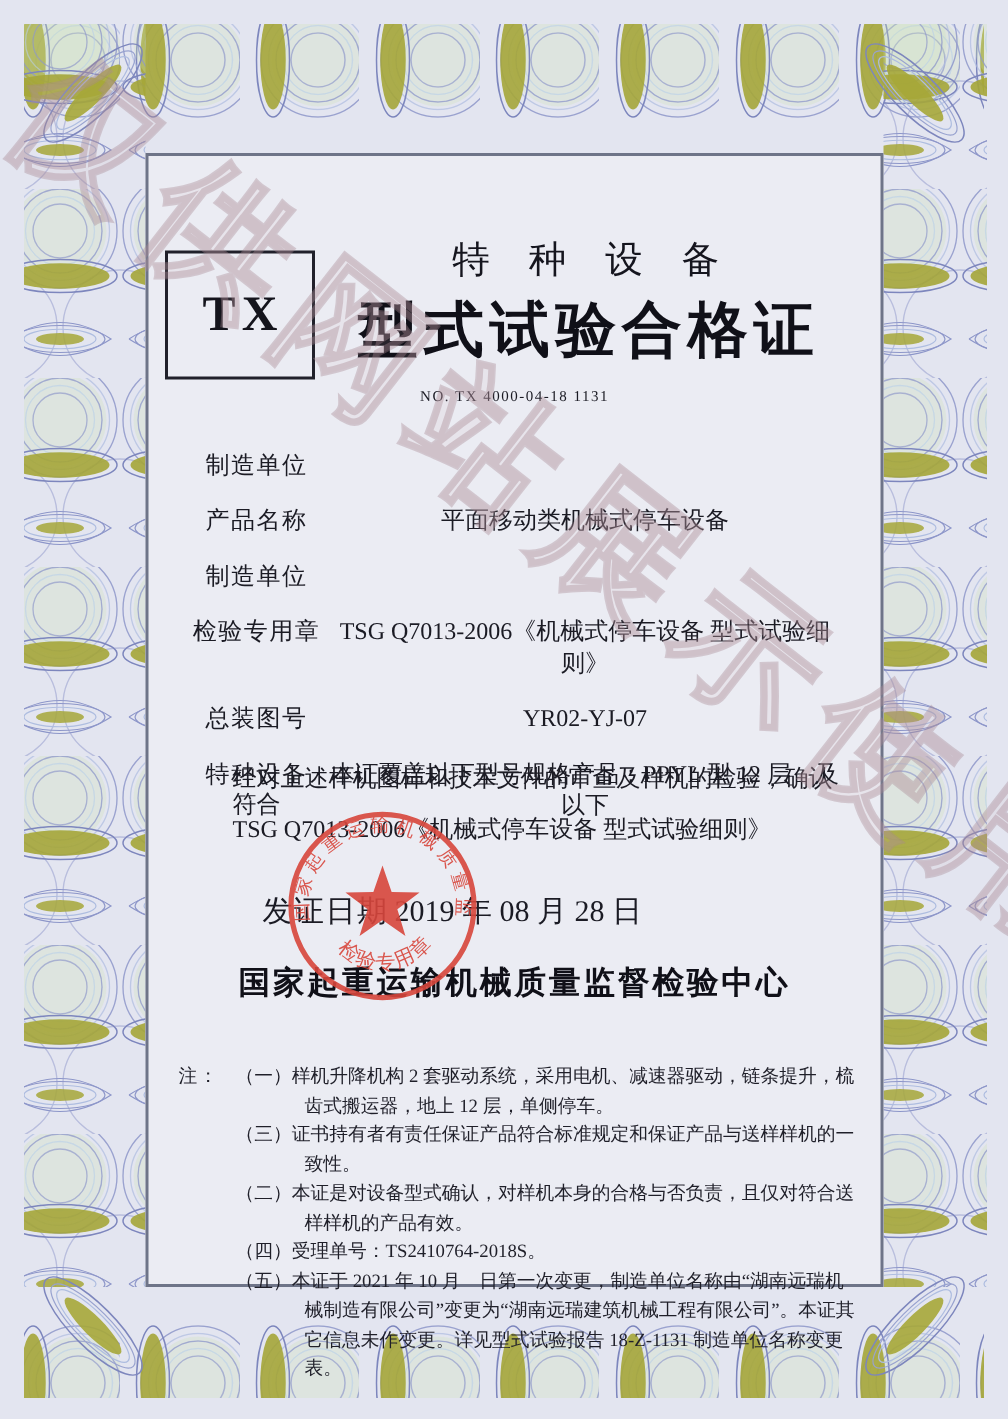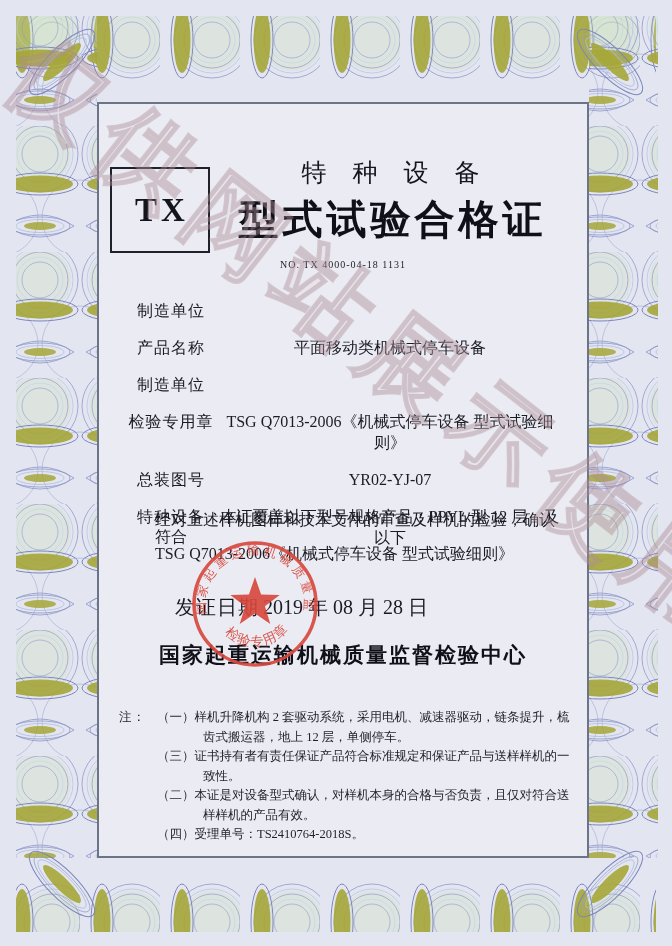--- a/index.html
+++ b/index.html
@@ -171,20 +171,21 @@
 
     <div class="authority">国家起重运输机械质量监督检验中心</div>
 
     <div class="notes">
       <span class="notes-label">注：</span>
       <ol>
         <li><span>（一）</span><span>样机升降机构 2 套驱动系统，采用电机、减速器驱动，链条提升，梳齿式搬运器，地上 12 层，单侧停车。</span></li>
         <li><span>（三）</span><span>证书持有者有责任保证产品符合标准规定和保证产品与送样样机的一致性。</span></li>
         <li><span>（二）</span><span>本证是对设备型式确认，对样机本身的合格与否负责，且仅对符合送样样机的产品有效。</span></li>
         <li><span>（四）</span><span>受理单号：TS2410764-2018S。</span></li>
+        <li><span>（五）</span><span>本证于 2021 年 10 月　日第一次变更，制造单位名称由“湖南远瑞机械制造有限公司”变更为“湖南远瑞建筑机械工程有限公司”。本证其它信息未作变更。详见型式试验报告 18-Z-1131 制造单位名称变更表。</span></li>
       </ol>
     </div>
 
   </div>
 
   <div class="watermark">仅供网站展示使用</div>
 
 </div>
 
 </body></html>

